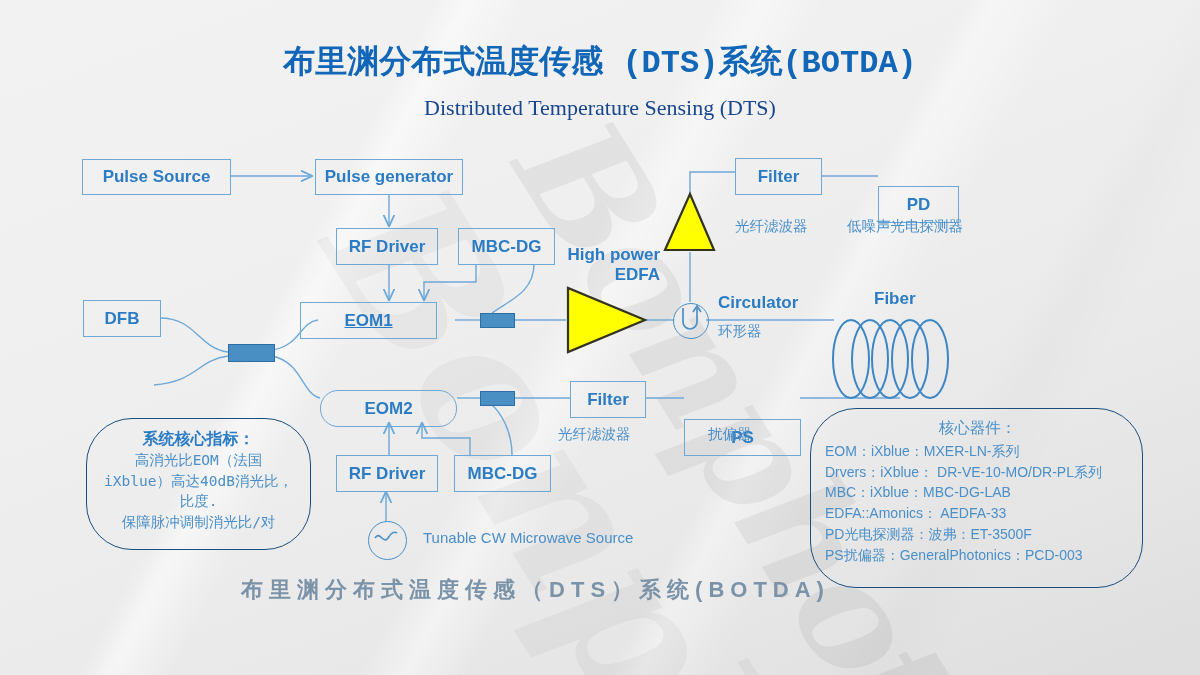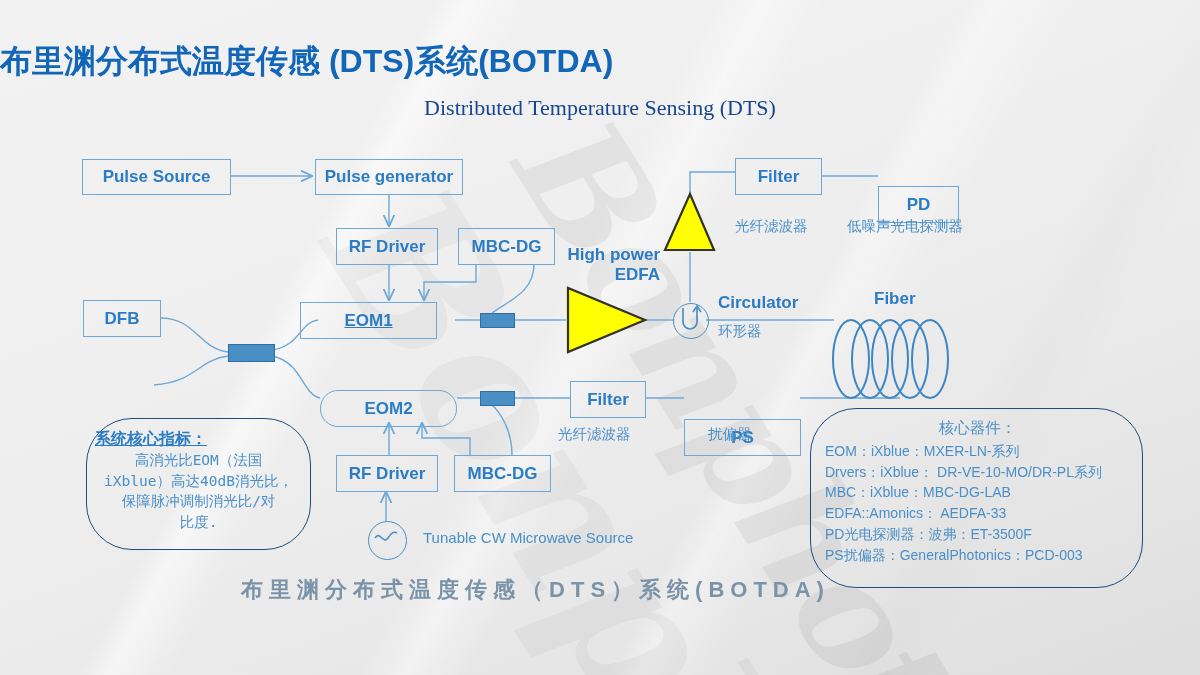--- a/index.html
+++ b/index.html
@@ -31,22 +31,22 @@
     letter-spacing:-6px;white-space:nowrap;pointer-events:none;user-select:none;
   }
   .wm2{
     position:absolute;left:470px;top:150px;
     font-family:"DejaVu Serif",serif;font-size:190px;font-weight:700;font-style:italic;
     color:rgba(0,0,0,0.035);transform:rotate(58deg);transform-origin:left top;
     white-space:nowrap;pointer-events:none;user-select:none;
   }
 
   .title-cn{
-    position:absolute;top:40px;left:0;width:1200px;text-align:left;
-    font-size:32px;font-weight:700;color:#1266b8;letter-spacing:0px;
+    position:absolute;top:40px;left:0;width:1200px;text-align:center;
+    font-size:32px;font-weight:700;color:#1266b8;letter-spacing:0px;font-family:Liberation Mono, monospace;
   }
   .title-en{
     position:absolute;top:95px;left:0;width:1200px;text-align:center;
     font-family:"Liberation Serif","DejaVu Serif",serif;
     font-size:22px;font-weight:400;color:#17468f;
   }
 
   
   .blk{
     position:absolute;border:1.6px solid #6ca8d8;background:transparent;
@@ -63,21 +63,21 @@
   }
   .coupler{
     position:absolute;background:#4a8fc4;border:1.3px solid #2d6ea5;
   }
   svg.overlay{position:absolute;left:0;top:0;width:1200px;height:675px;pointer-events:none;}
 
   .specbox{
     position:absolute;border:1.8px solid #1b4e7e;border-radius:46px;
     box-sizing:border-box;
   }
-  .spec-left-title{color:#2b7cc4;font-weight:700;font-size:16px;text-align:left;text-decoration:underline;}
+  .spec-left-title{color:#2b7cc4;font-weight:700;font-size:16px;text-align:center;}
   .spec-left-body{
     color:#4a8fc9;font-size:14.5px;text-align:center;line-height:1.42;
     font-family:"DejaVu Sans Mono","Liberation Mono",monospace;
   }
   .spec-right-title{color:#4a8fc9;font-size:15.5px;text-align:center;}
   .spec-right-line{color:#4a8fc9;font-size:14px;line-height:1.48;white-space:nowrap;}
 
   .footer1,.footer2{
     position:absolute;left:0;width:1071px;text-align:center;
     color:#7b93a8;font-weight:700;letter-spacing:6px;
@@ -262,22 +262,22 @@
   <div class="lbl" style="left:558px;top:425px;">光纤滤波器</div>
   <div class="lbl" style="left:708px;top:425px;">扰偏器</div>
 
   <div class="lbl" style="left:423px;top:529px;font-size:15px;">Tunable CW Microwave Source</div>
 
   <div class="specbox" style="left:86px;top:418px;width:225px;height:132px;padding:10px 8px 0 8px;">
     <div class="spec-left-title">系统核心指标：</div>
     <div class="spec-left-body">
       <div>高消光比EOM（法国</div>
       <div>iXblue）高达40dB消光比，</div>
+      <div>比度.</div>
       <div>保障脉冲调制消光比/对</div>
-      <div>比度.</div>
     </div>
   </div>
 
   <div class="specbox" style="left:810px;top:408px;width:333px;height:180px;padding:9px 12px 0 14px;">
     <div class="spec-right-title">核心器件：</div>
     <div style="margin-top:2px;">
       <div class="spec-right-line">EOM：iXblue：MXER-LN-系列</div>
       <div class="spec-right-line">Drvers：iXblue： DR-VE-10-MO/DR-PL系列</div>
       <div class="spec-right-line">MBC：iXblue：MBC-DG-LAB</div>
       <div class="spec-right-line">EDFA::Amonics： AEDFA-33</div>

